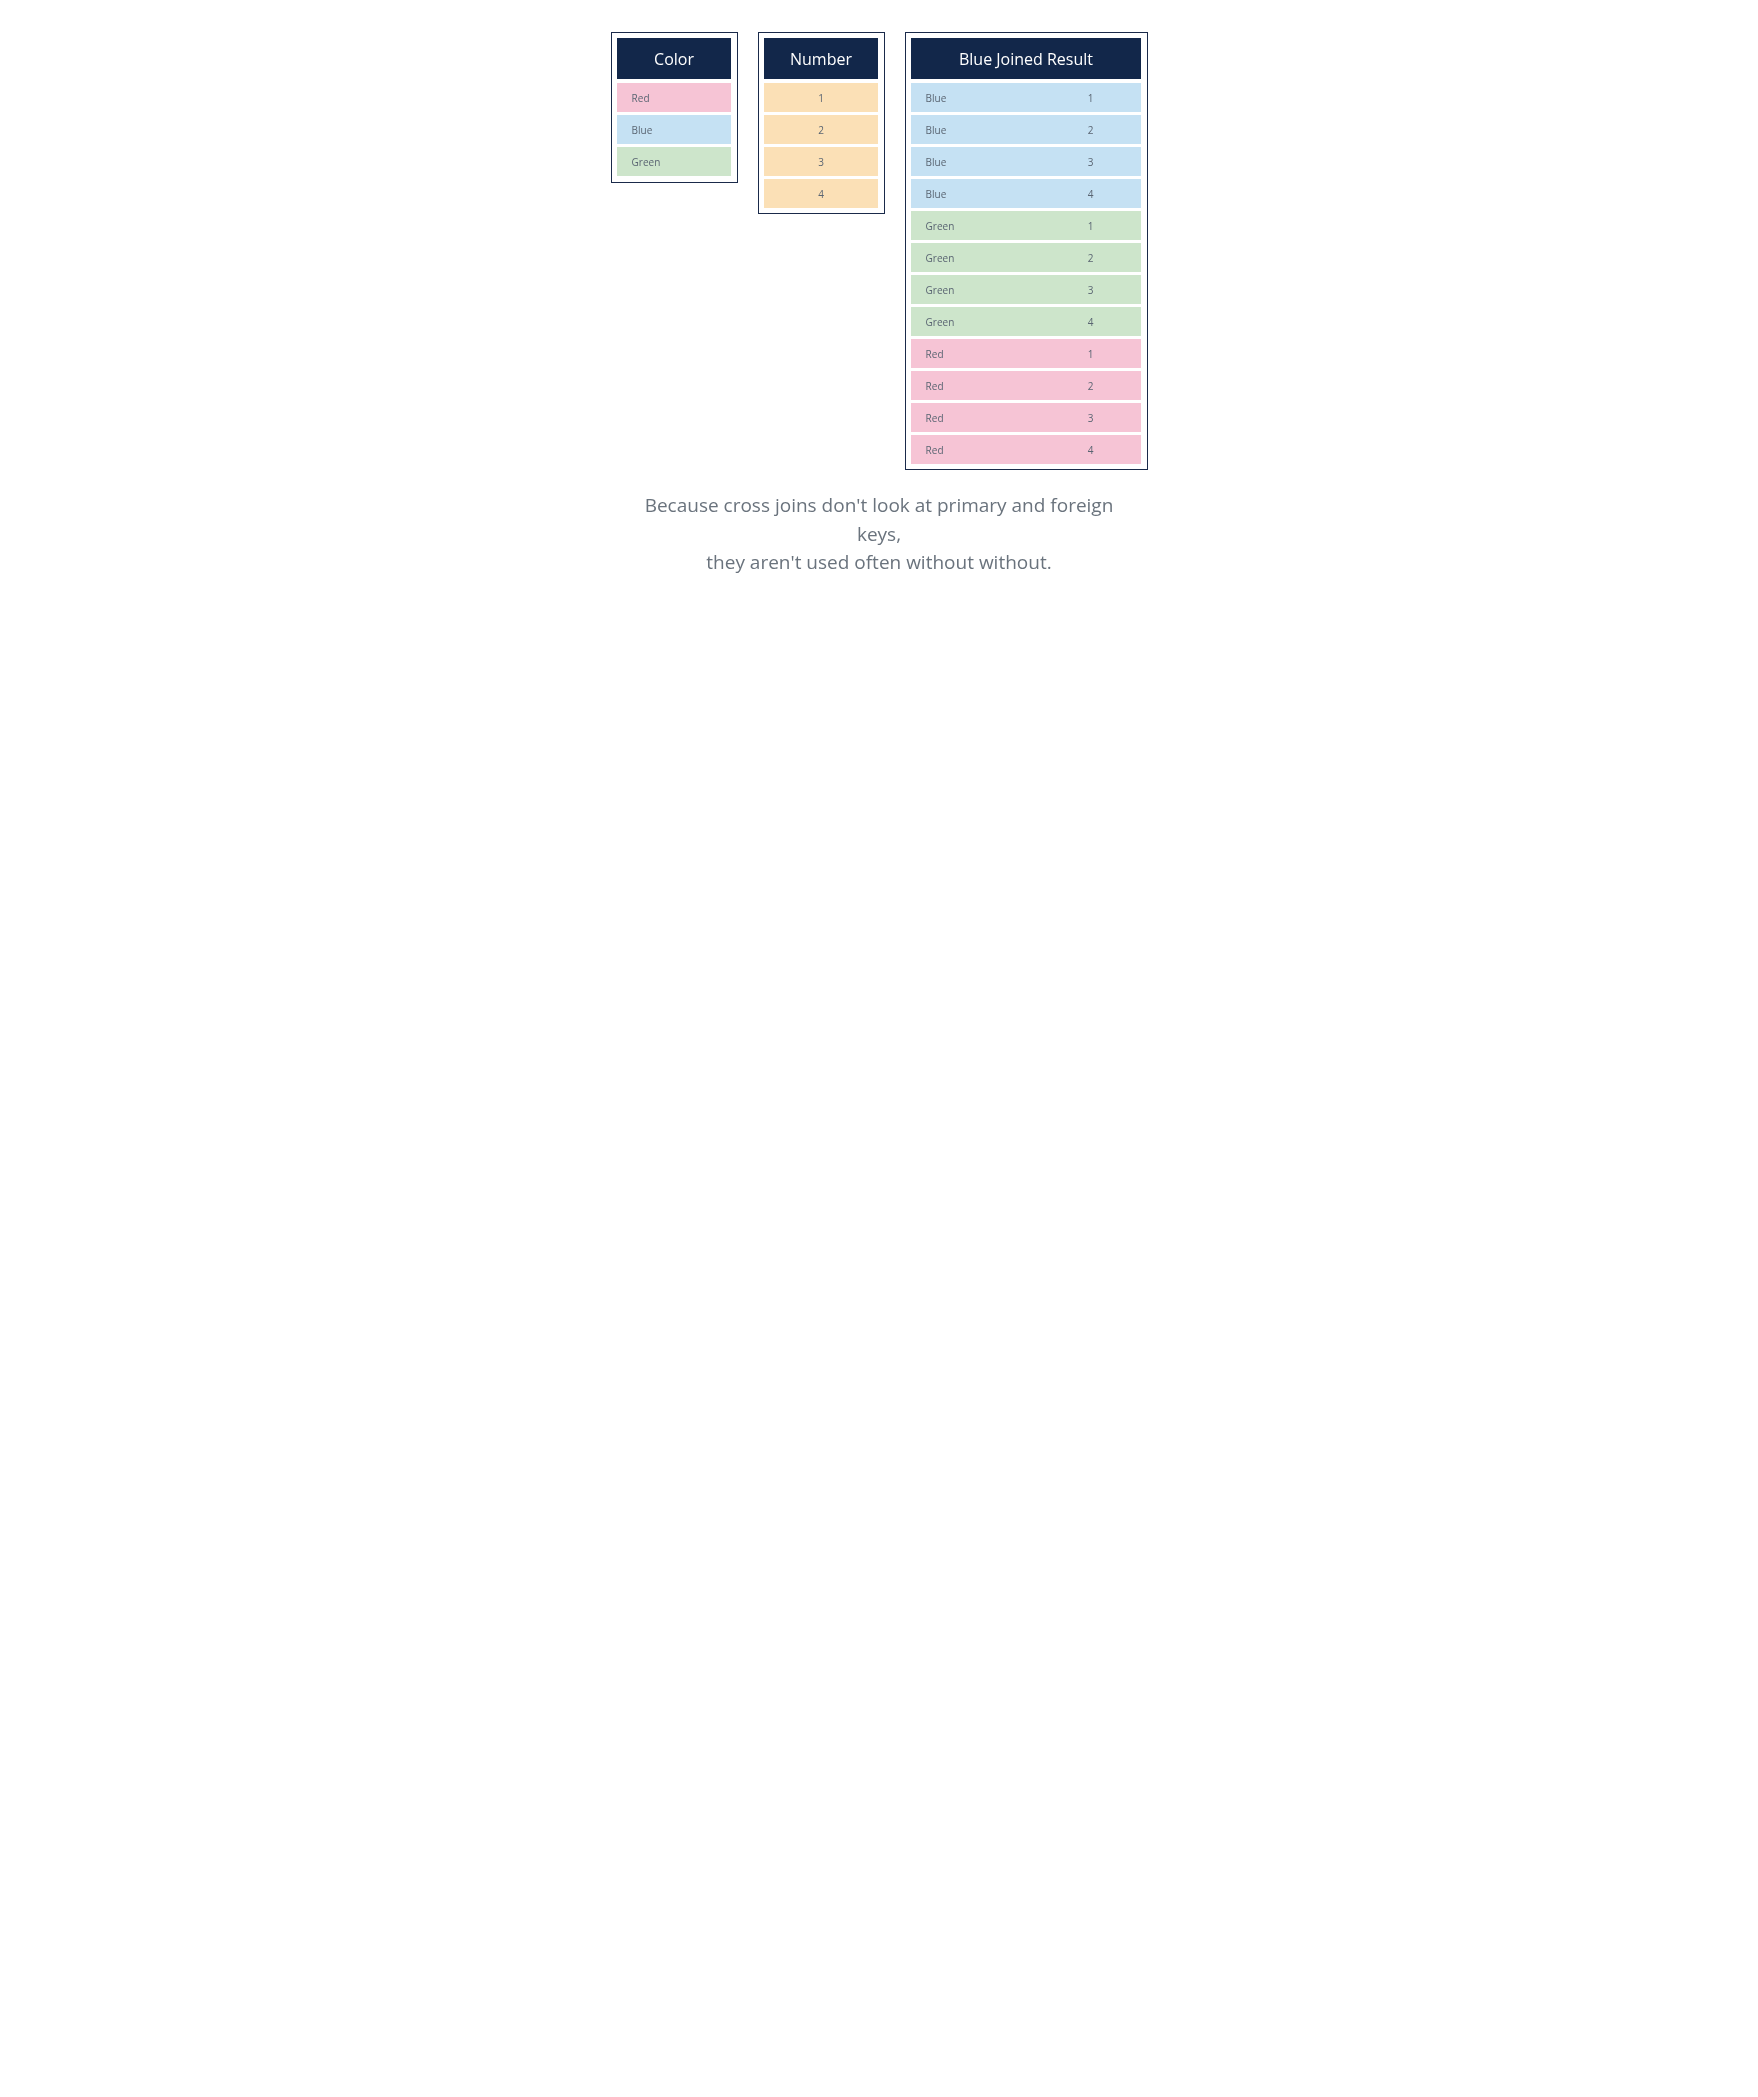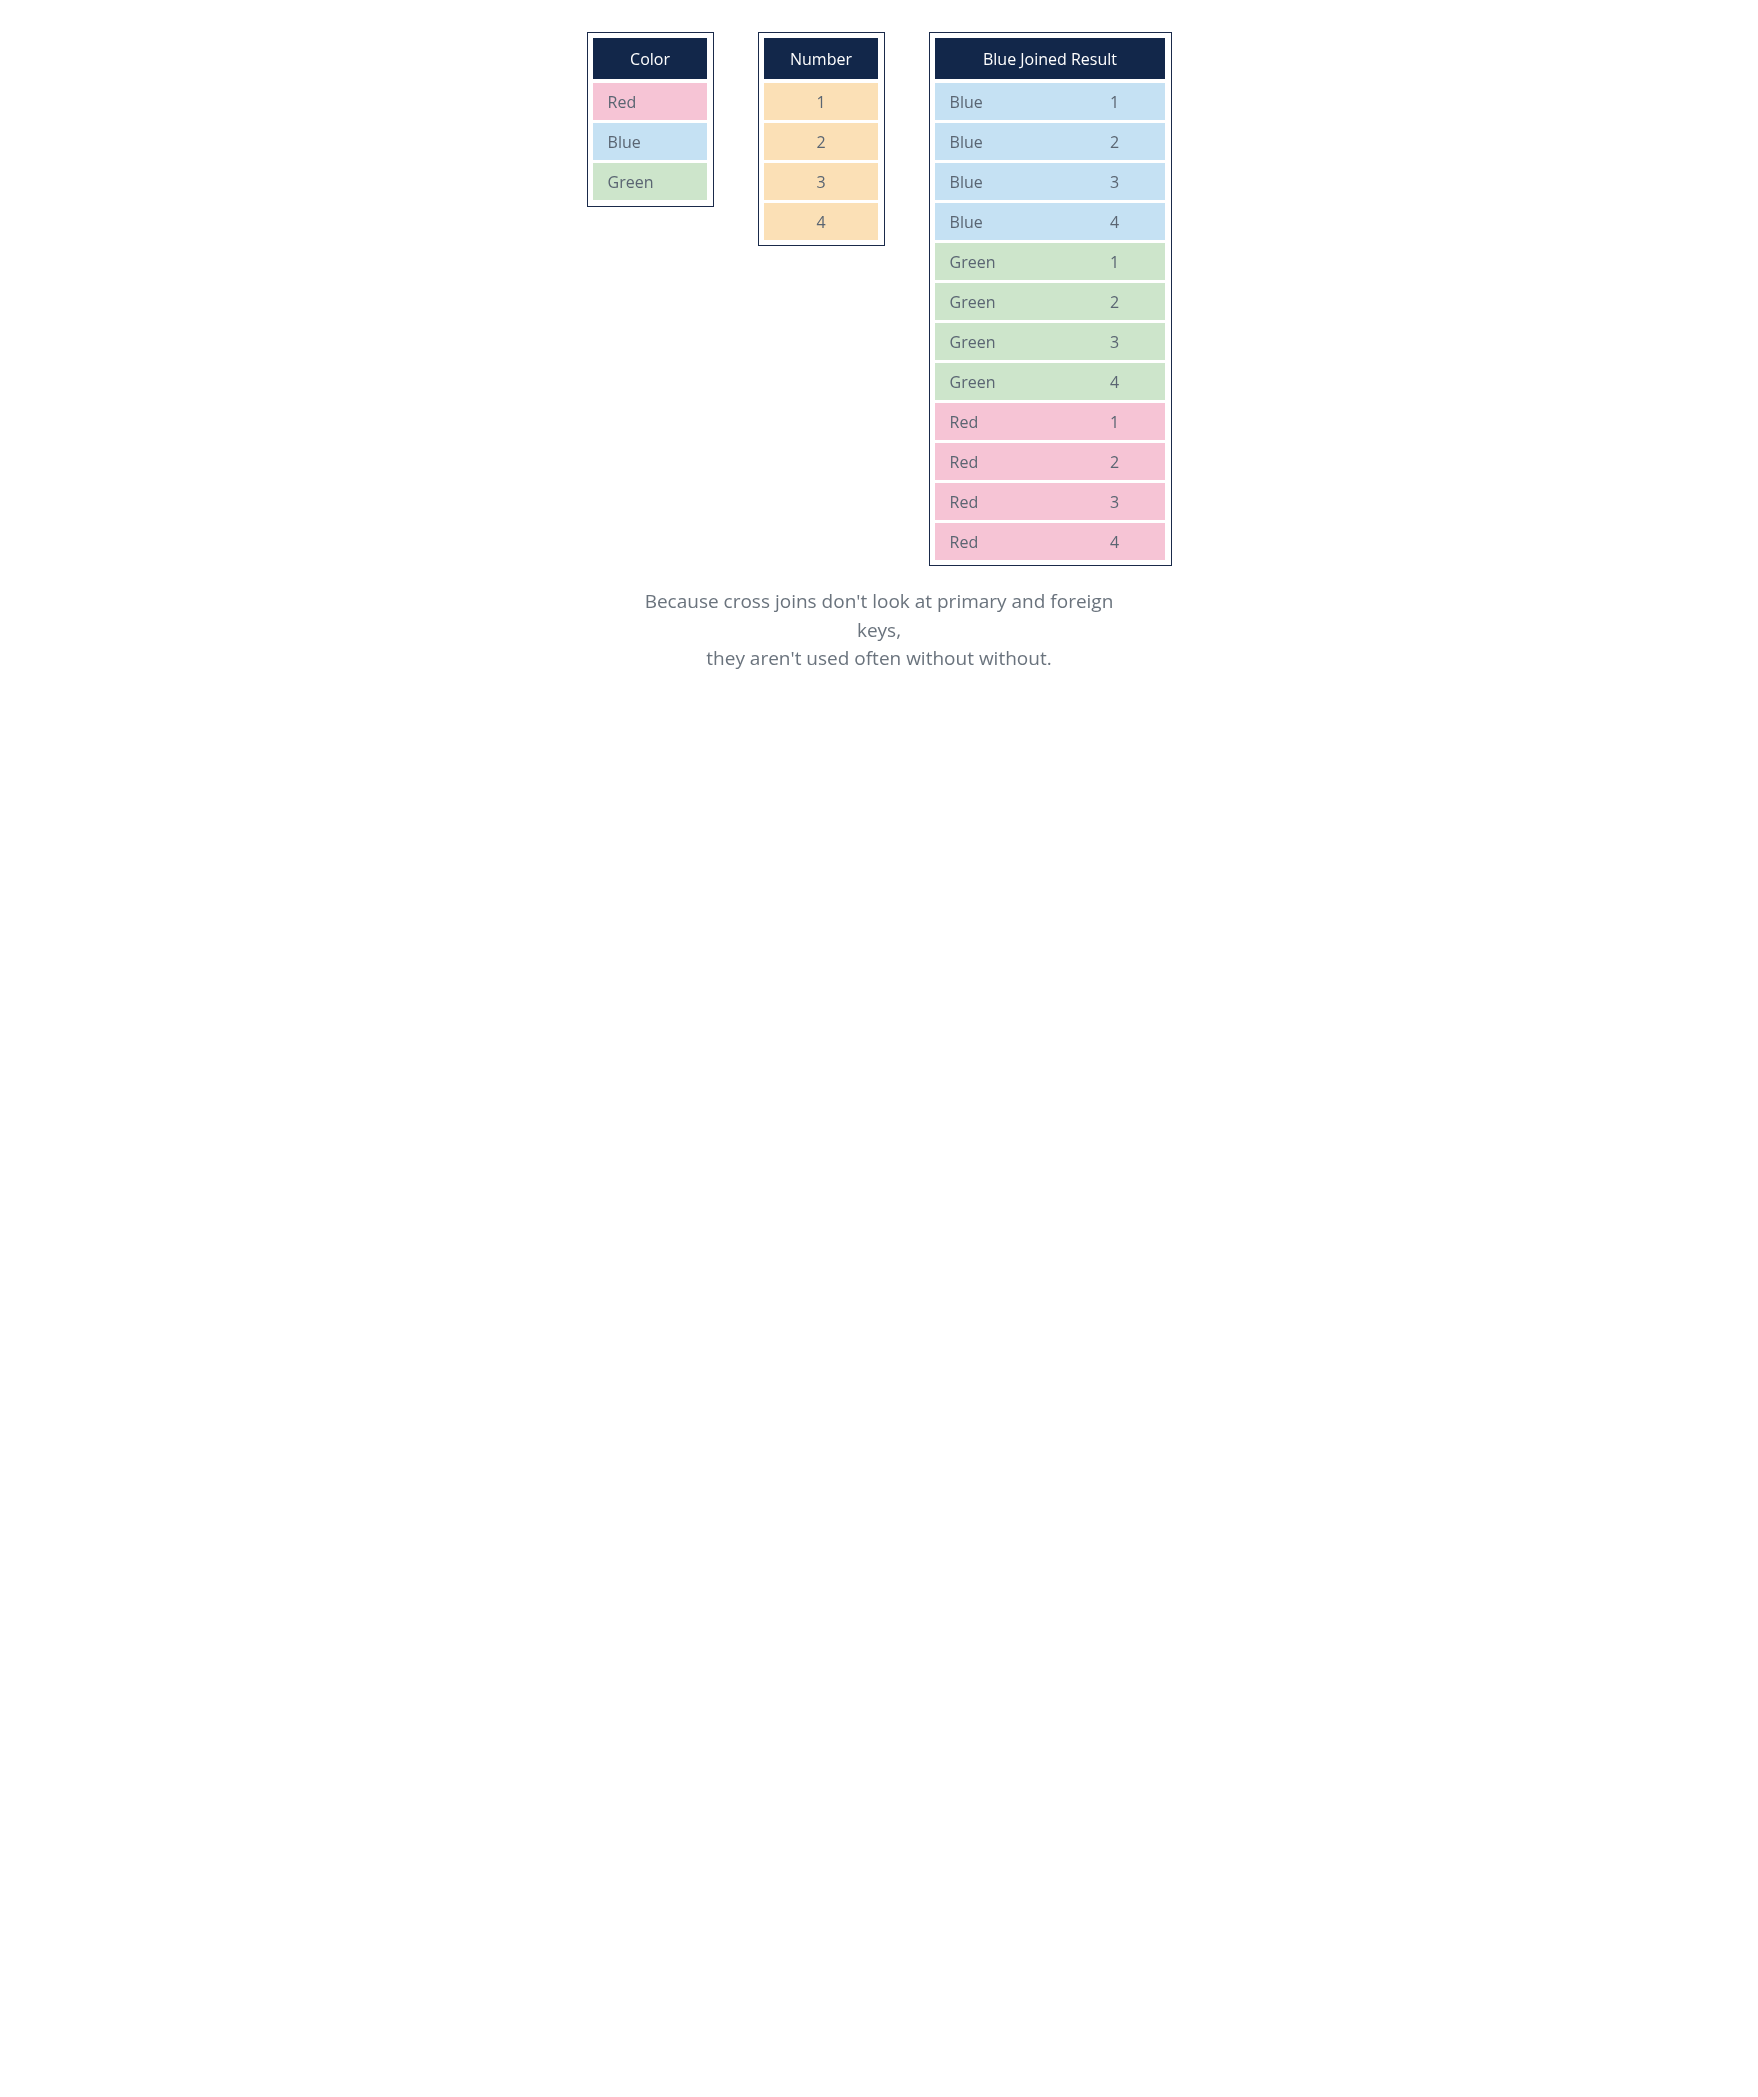--- a/index.html
+++ b/index.html
@@ -5,21 +5,21 @@
   * { box-sizing: border-box; margin: 0; padding: 0; }
   html, body { width: 100%; height: 100%; }
   body {
     font-family: "Segoe UI", "Open Sans", "Helvetica Neue", Arial, sans-serif;
     background: #ffffff;
     color: #4f5a66;
     padding: 32px 21px 21px 21px;
   }
   .wrap {
     display: flex;
-    gap: 44px;
+    gap: 20px;
     align-items: flex-start;
     justify-content: center;
     margin-bottom: 21px;
   }
   .tbl {
     border: 1.1px solid #1a2a4a;
     padding: 5.3px;
     background: #ffffff;
   }
   .tbl-color { width: 127px; }
@@ -29,21 +29,21 @@
     background: #12274a;
     color: #ffffff;
     font-size: 16px;
     font-weight: 400;
     text-align: center;
     padding: 9.5px 5.3px;
     margin-bottom: 4.2px;
   }
   .row {
     display: flex;
-    font-size: 16px;
+    font-size: 10px;
     color: #5a6572;
     margin-bottom: 3.2px;
   }
   .row:last-child { margin-bottom: 0; }
   .cell {
     padding: 7.4px 10.6px;
     flex: 1;
   }
   .cell.center { text-align: center; }
   .cell.left { text-align: left; padding-left: 14.8px; }

